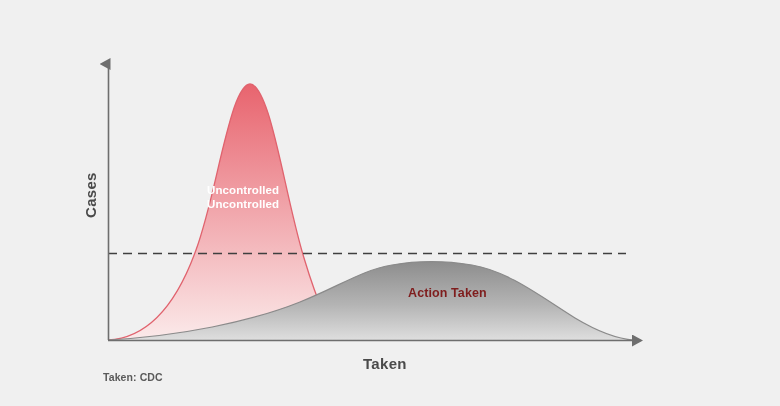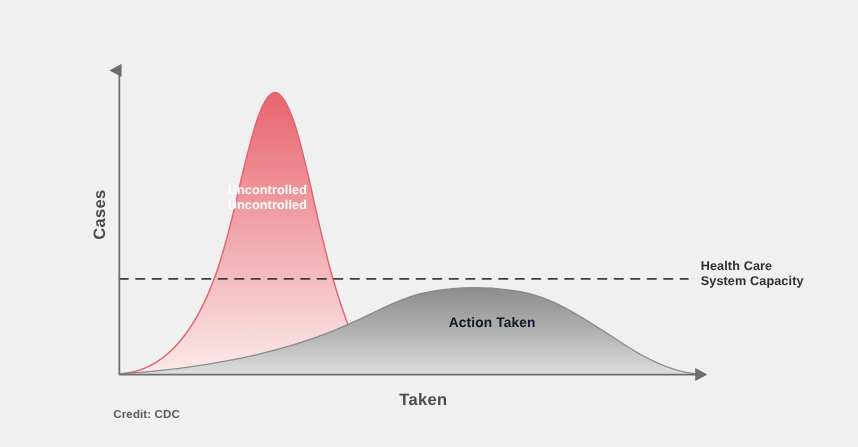--- a/index.html
+++ b/index.html
@@ -45,31 +45,31 @@
   }
   #axis-label-time {
     left: 363px;
     top: 355px;
     font-size: 15px;
     color: #4a4a4a;
     letter-spacing: 0.3px;
   }
   #curve-label-uncontrolled {
     left: 207px;
-    top: 167px;
+    top: 184px;
     font-size: 11.5px;
     color: #ffffff;
     text-align: right;
     letter-spacing: 0.1px;
   }
   #curve-label-action {
     left: 408px;
     top: 286px;
     font-size: 12.5px;
-    color: #0f172a;
+    color: #7f1d1d;
     letter-spacing: 0.1px;
   }
   #capacity-legend-label {
     left: 637px;
     top: 236px;
     font-size: 11.5px;
     color: #2f2f2f;
     letter-spacing: 0.1px;
   }
   #credit-label {
@@ -144,17 +144,16 @@
   </svg>
 
   <div class="lbl" id="axis-label-cases">Cases</div>
 
   <div class="lbl" id="axis-label-time">Taken</div>
 
   <div class="lbl" id="curve-label-uncontrolled"><span>Uncontrolled</span><br><span>Uncontrolled</span></div>
 
   <div class="lbl" id="curve-label-action">Action Taken</div>
 
-  <div class="lbl" id="capacity-legend-label"><span>Health Care</span><br><span>System Capacity</span></div>
 
-  <div class="lbl" id="credit-label">Credit: CDC</div>
+  <div class="lbl" id="credit-label">Taken: CDC</div>
 
 </div>
 
 </body></html>

